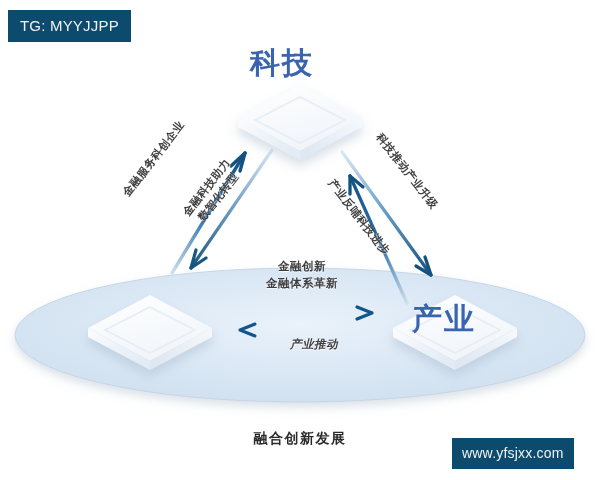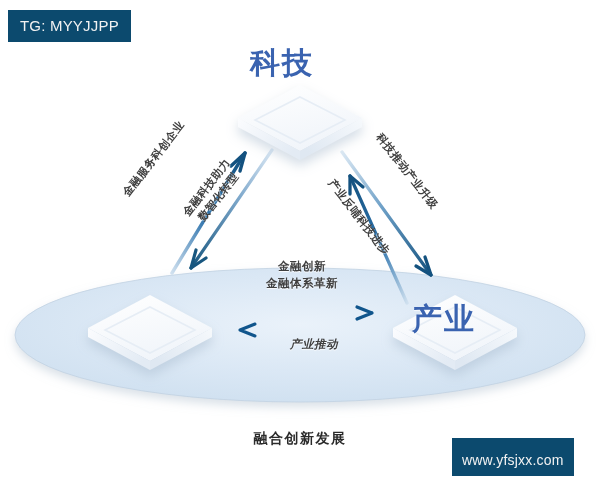--- a/index.html
+++ b/index.html
@@ -40,21 +40,21 @@
     white-space: nowrap;
   }
   #watermark-tg {
     left: 8px;
     top: 10px;
     padding: 8px 12px 9px 12px;
   }
   #watermark-site {
     left: 452px;
     top: 438px;
-    padding: 15px 10px 9px 10px;
+    padding: 8px 10px 9px 10px;
     font-size: 14px;
   }
 
   
   .node-label {
     position: absolute;
     color: #3a63b0;
     font-weight: bold;
     font-size: 30px;
     letter-spacing: 2px;

